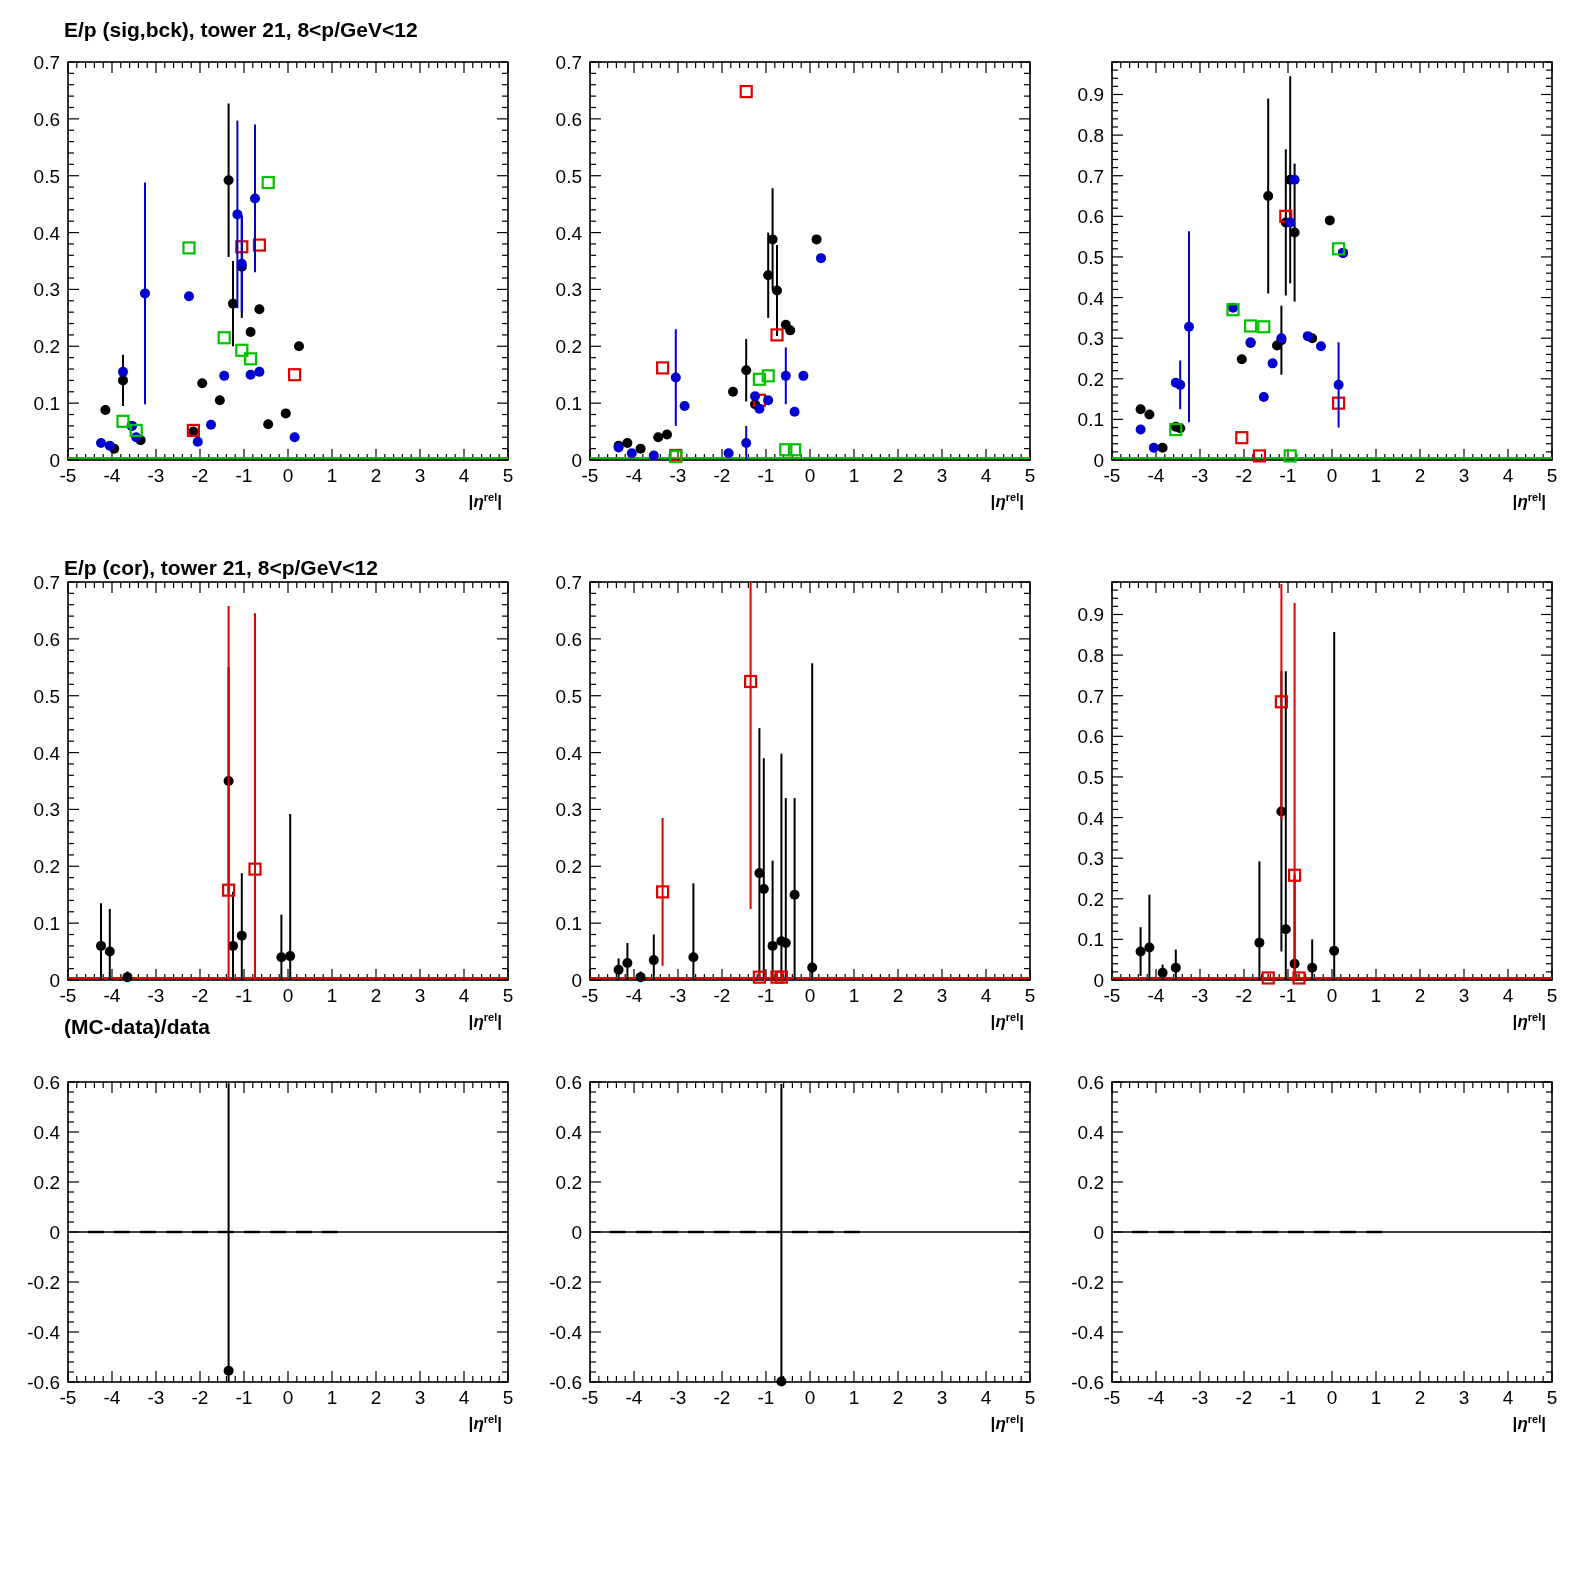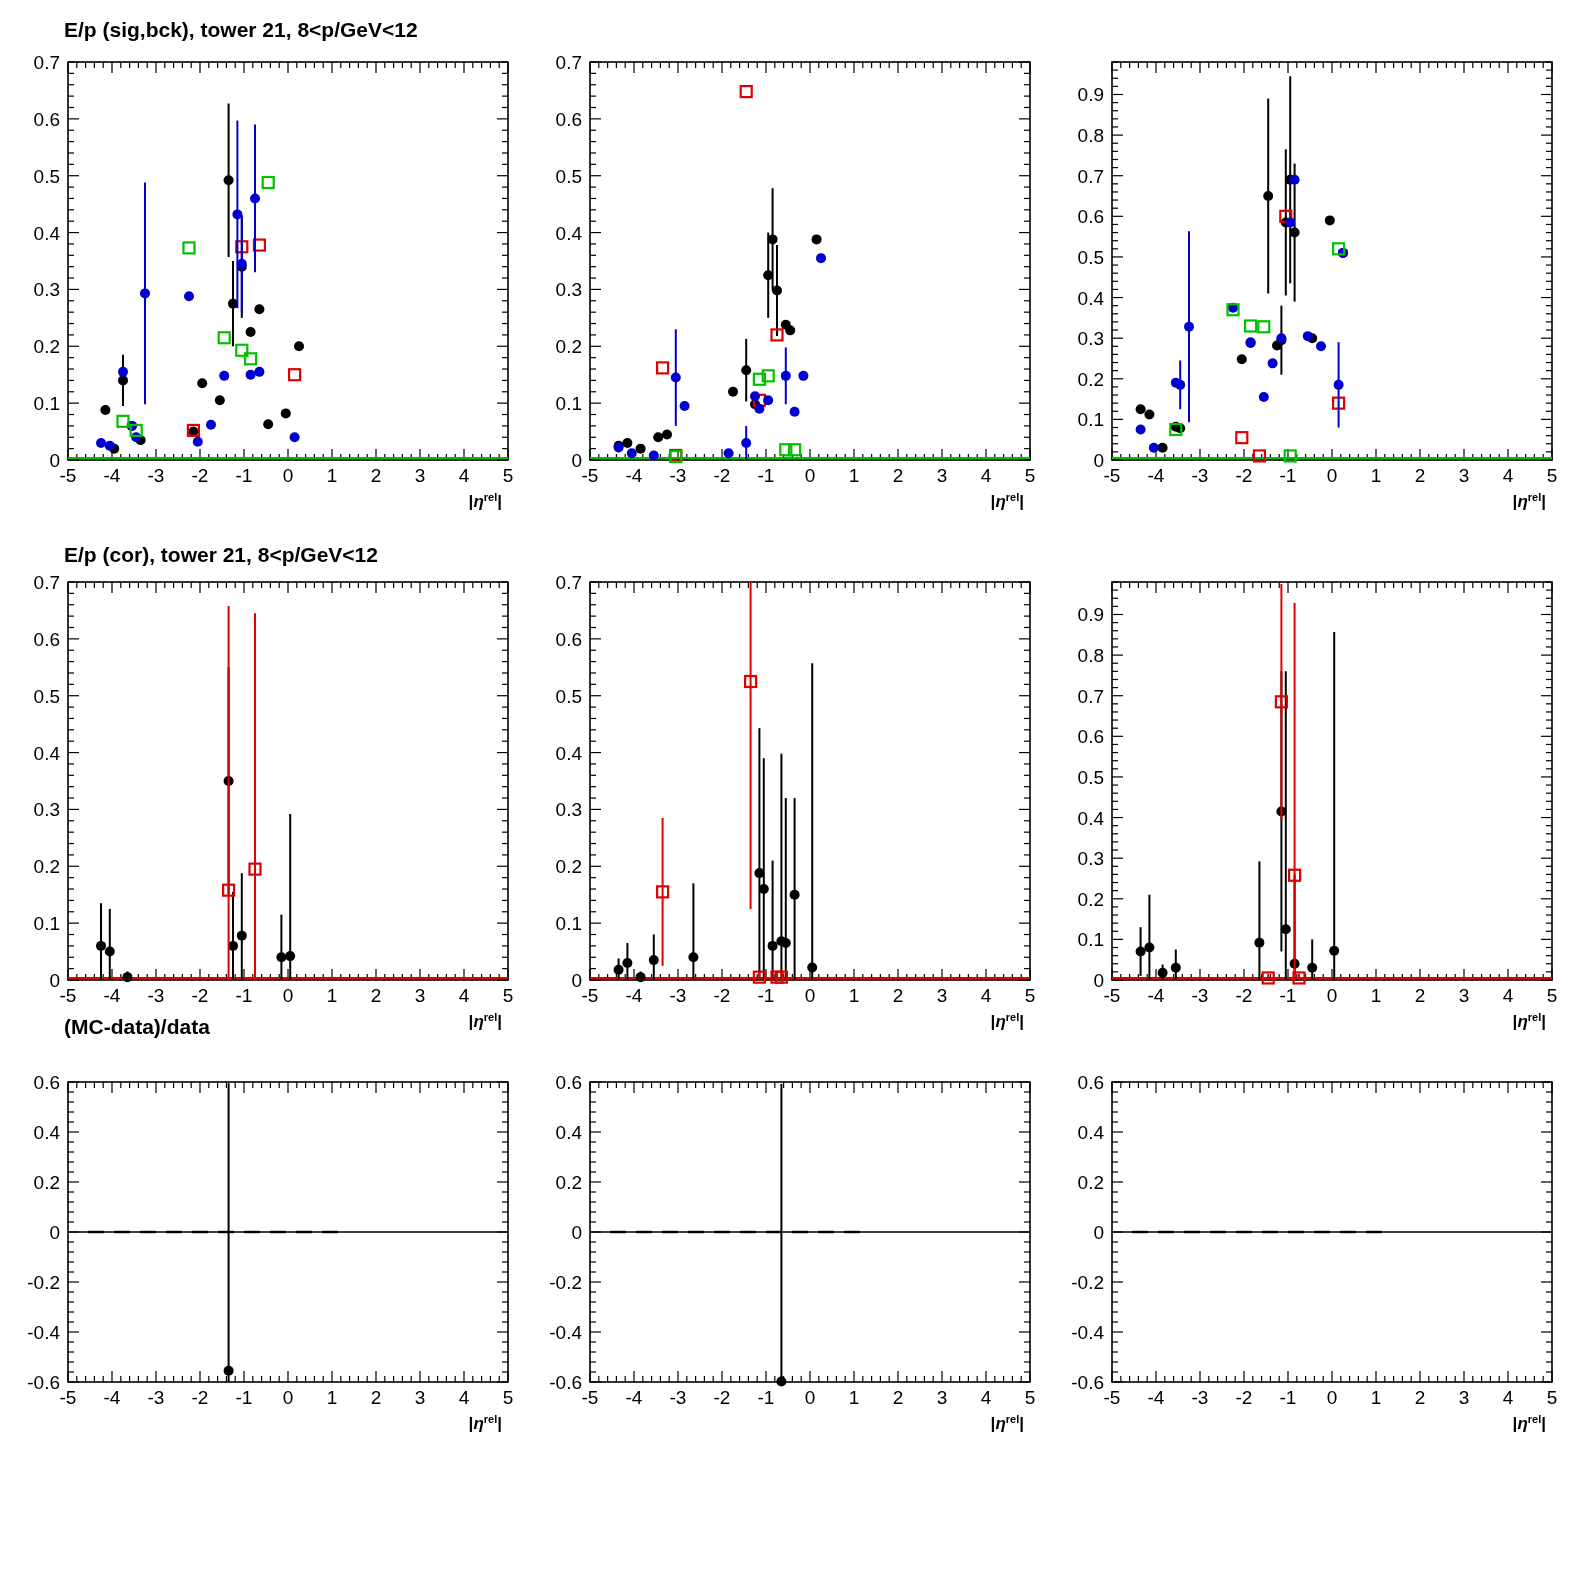--- a/index.html
+++ b/index.html
@@ -15,21 +15,21 @@
   .dotmk{display:inline-block;width:11px;height:11px;border-radius:50%;background:#000;}
   .sqmk{display:inline-block;width:11px;height:11px;border:2px solid #e00000;box-sizing:border-box;}
   svg{position:absolute;left:0;top:0;overflow:visible;}
 </style>
 </head>
 <body>
 
 <div id="root">
 
   <div class="ptitle" style="left:64px;top:18px;">E/p (sig,bck), tower 21,  8&lt;p/GeV&lt;12</div>
-  <div class="ptitle" style="left:64px;top:543px;">E/p (cor), tower 21,  8&lt;p/GeV&lt;12</div>
+  <div class="ptitle" style="left:64px;top:556px;">E/p (cor), tower 21,  8&lt;p/GeV&lt;12</div>
   <div class="ptitle" style="left:64px;top:1015px;">(MC-data)/data</div>
 
   <div class="corner" style="left:408px;top:76px;">EM</div>
   <div class="corner" style="left:930px;top:76px;">HAD</div>
   <div class="corner" style="left:1452px;top:76px;">TOT</div>
 
   <div class="legend" style="left:76px;top:74px;">
     <div class="row">
       <span class="mk"><span class="dotmk"></span></span>
       <span class="lbl-black">gjtc0d 5.3.3_nt (11)</span>

